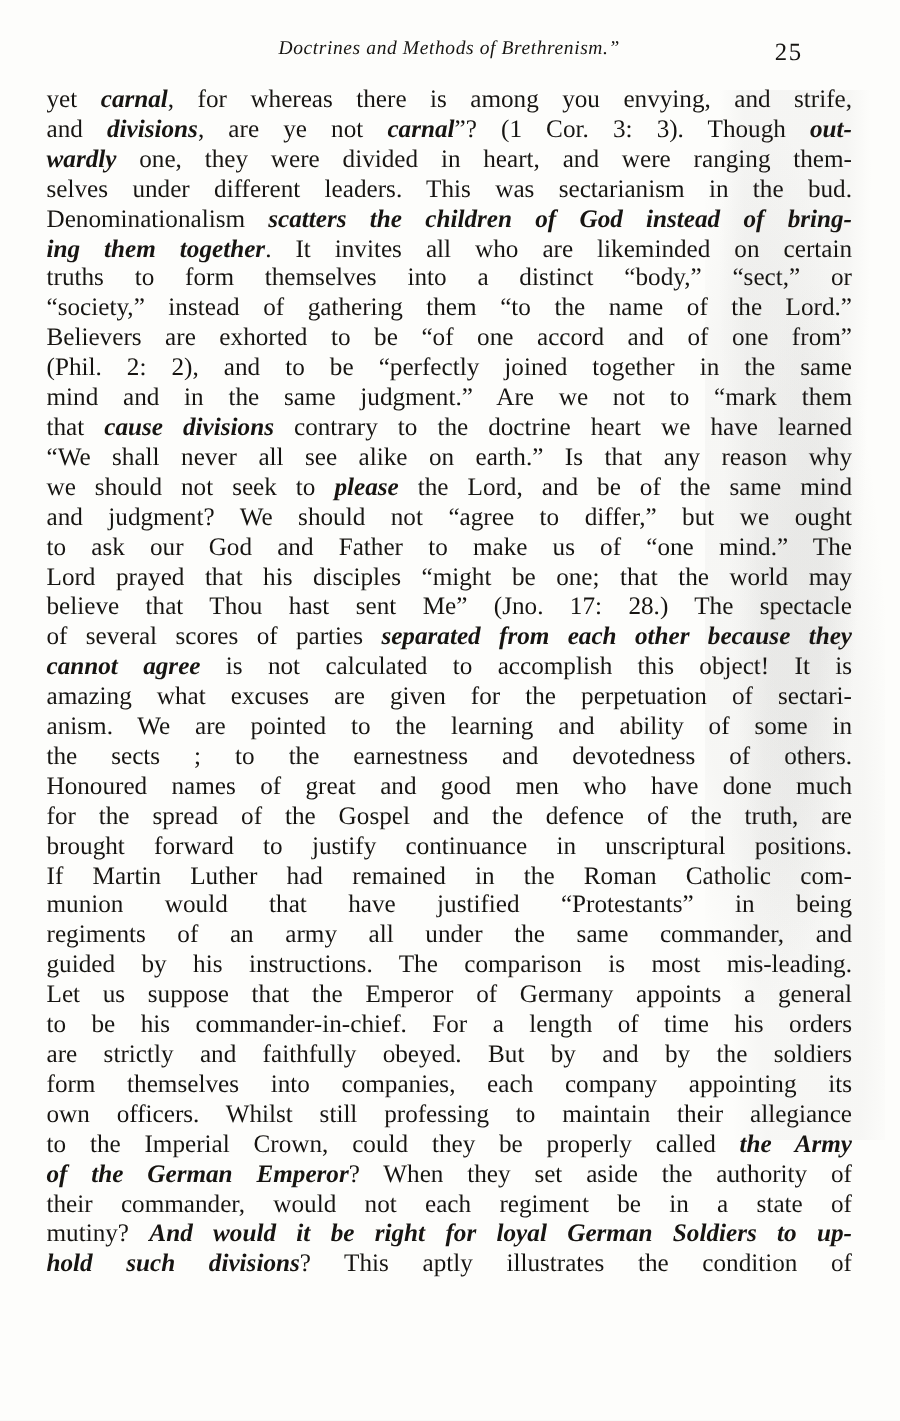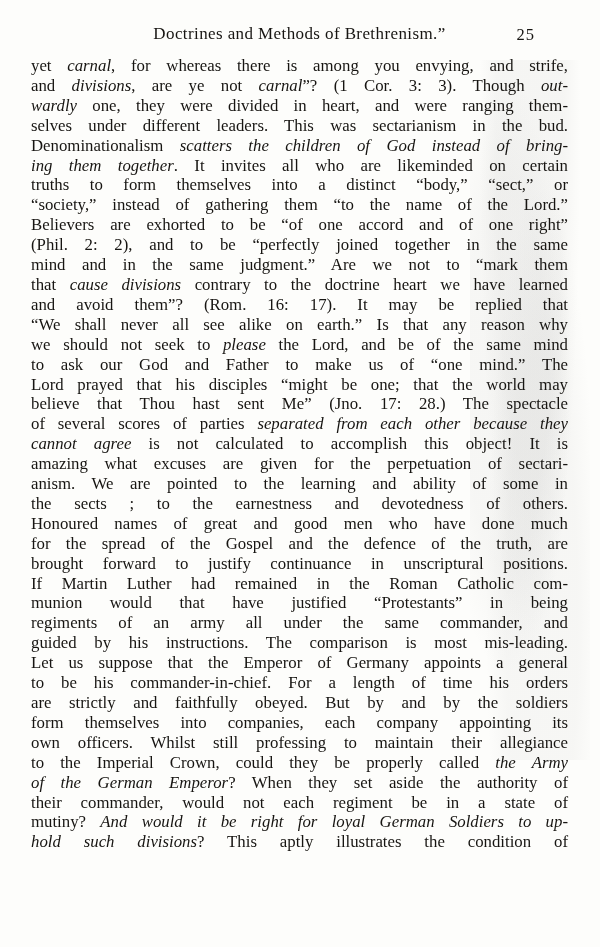--- a/index.html
+++ b/index.html
@@ -34,21 +34,22 @@
     top: 24px;
     left: 31px;
     width: 537px;
     height: 22px;
   }
   .running-title {
     position: absolute;
     left: 0;
     right: 0;
     text-align: center;
-    font-size: 17px;
+    font-style: italic;
+    font-size: 13px;
     letter-spacing: 0.4px;
   }
   .page-number {
     position: absolute;
     right: 33px;
     top: 1px;
     font-size: 16.5px;
     letter-spacing: 1px;
   }
   .page-body {
@@ -60,20 +61,21 @@
   .line {
     font-size: 16.8px;
     line-height: 19.9px;
     text-align: justify;
     text-align-last: justify;
     white-space: normal;
     word-spacing: 0.5px;
   }
   .line .it {
     font-style: italic;
+    font-weight: bold;
   }
 </style>
 </head>
 <body>
 
 <div class="page">
   <div class="scan-artifact"></div>
 
   <div class="running-header">
     <div class="running-title">Doctrines and Methods of Brethrenism.”</div>
@@ -82,27 +84,27 @@
 
   <div class="page-body">
       <div class="line"><span>yet </span><span class="it">carnal</span><span>, for whereas there is among you envying, and strife,</span></div>
       <div class="line"><span>and </span><span class="it">divisions</span><span>, are ye not </span><span class="it">carnal</span><span>”?  (1 Cor. 3: 3).  Though </span><span class="it">out-</span></div>
       <div class="line"><span class="it">wardly</span><span> one, they were divided in heart, and were ranging them-</span></div>
       <div class="line"><span>selves under different leaders.  This was sectarianism in the bud.</span></div>
       <div class="line"><span>Denominationalism </span><span class="it">scatters the children of God instead of bring-</span></div>
       <div class="line"><span class="it">ing them together</span><span>.  It invites all who are likeminded on certain</span></div>
       <div class="line"><span>truths to form themselves into a distinct “body,” “sect,” or</span></div>
       <div class="line"><span>“society,” instead of gathering them “to the name of the Lord.”</span></div>
-      <div class="line"><span>Believers are exhorted to be “of one accord and of one right”</span></div>
+      <div class="line"><span>Believers are exhorted to be “of one accord and of one from”</span></div>
       <div class="line"><span>(Phil. 2: 2), and to be “perfectly joined together in the same</span></div>
       <div class="line"><span>mind and in the same judgment.”  Are we not to “mark them</span></div>
       <div class="line"><span>that </span><span class="it">cause divisions</span><span> contrary to the doctrine heart we have learned</span></div>
-      <div class="line"><span>and avoid them”?  (Rom. 16: 17).  It may be replied that</span></div>
       <div class="line"><span>“We shall never all see alike on earth.”  Is that any reason why</span></div>
       <div class="line"><span>we should not seek to </span><span class="it">please</span><span> the Lord, and be of the same mind</span></div>
+      <div class="line"><span>and judgment?  We should not “agree to differ,” but we ought</span></div>
       <div class="line"><span>to ask our God and Father to make us of “one mind.”  The</span></div>
       <div class="line"><span>Lord prayed that his disciples “might be one; that the world may</span></div>
       <div class="line"><span>believe that Thou hast sent Me” (Jno. 17: 28.)  The spectacle</span></div>
       <div class="line"><span>of several scores of parties </span><span class="it">separated from each other because they</span></div>
       <div class="line"><span class="it">cannot agree</span><span> is not calculated to accomplish this object!  It is</span></div>
       <div class="line"><span>amazing what excuses are given for the perpetuation of sectari-</span></div>
       <div class="line"><span>anism.  We are pointed to the learning and ability of some in</span></div>
       <div class="line"><span>the sects ; to the earnestness and devotedness of others.</span></div>
       <div class="line"><span>Honoured names of great and good men who have done much</span></div>
       <div class="line"><span>for the spread of the Gospel and the defence of the truth, are</span></div>

